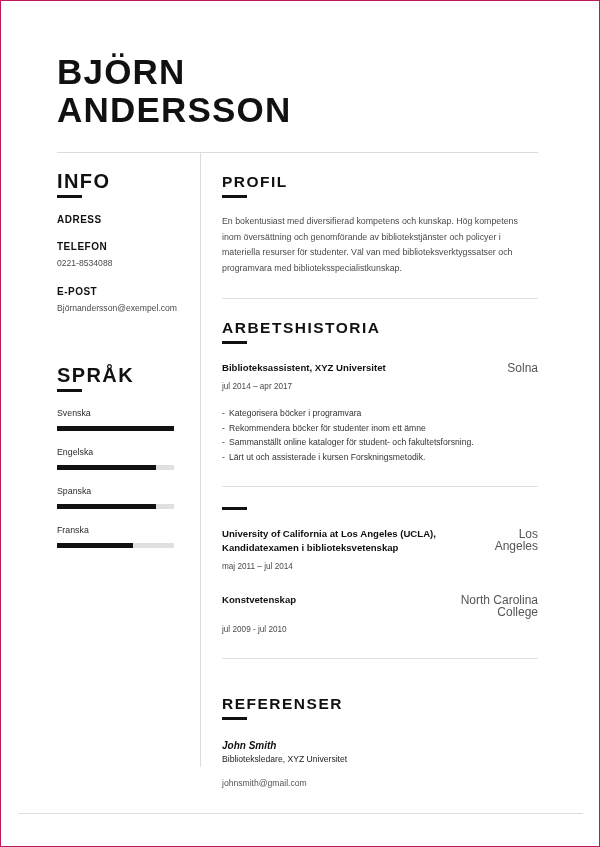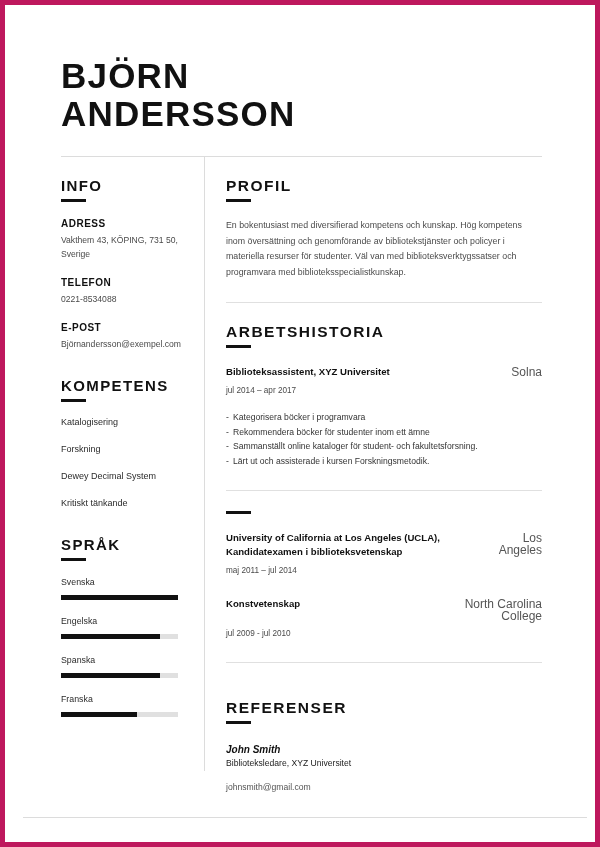--- a/index.html
+++ b/index.html
@@ -5,21 +5,21 @@
   html, body {
     margin: 0;
     padding: 0;
     background: #ffffff;
   }
   .page {
     position: relative;
     width: 600px;
     height: 847px;
     background: #ffffff;
-    border: 5px solid #be185d;
+    border: 1px solid #be185d;
     box-sizing: border-box;
     font-family: "Liberation Sans", sans-serif;
     color: #1a1a1a;
     overflow: hidden;
   }
 
   
   .name-block {
     position: absolute;
     left: 56px;
@@ -74,21 +74,21 @@
   .right-col {
     position: absolute;
     left: 221px;
     top: 172px;
     width: 316px;
   }
 
   
   .section { margin-bottom: 0; }
   .sec-head {
-    font-size: 15px;
+    font-size: 20px;
     font-weight: bold;
     letter-spacing: 1.4px;
     color: #111111;
     line-height: 17px;
   }
   .sec-head.right {
     font-size: 15.5px;
     letter-spacing: 1.5px;
   }
   .sec-underline {
@@ -230,39 +230,30 @@
   <div class="col-divider"></div>
   <div class="bottom-rule"></div>
 
   <div class="left-col">
 
     <div class="section">
       <div class="sec-head">INFO</div>
       <div class="sec-underline"></div>
 
       <div class="info-label">ADRESS</div>
-      <div class="info-value">Vakthem 43, KÖPING, 731 50, Sverige</div>
 
       <div class="info-label">TELEFON</div>
       <div class="info-value">0221-8534088</div>
 
       <div class="info-label">E-POST</div>
       <div class="info-value">Björnandersson@exempel.com</div>
     </div>
 
     <div class="spacer-lg"></div>
 
-    <div class="section">
-      <div class="sec-head">KOMPETENS</div>
-      <div class="sec-underline"></div>
-      <div class="skill-item">Katalogisering</div>
-      <div class="skill-item">Forskning</div>
-      <div class="skill-item">Dewey Decimal System</div>
-      <div class="skill-item">Kritiskt tänkande</div>
-    </div>
 
     <div class="spacer-lg"></div>
 
     <div class="section">
       <div class="sec-head">SPRÅK</div>
       <div class="sec-underline"></div>
 
       <div class="lang-item">
         <div class="lang-name">Svenska</div>
         <div class="lang-track">

